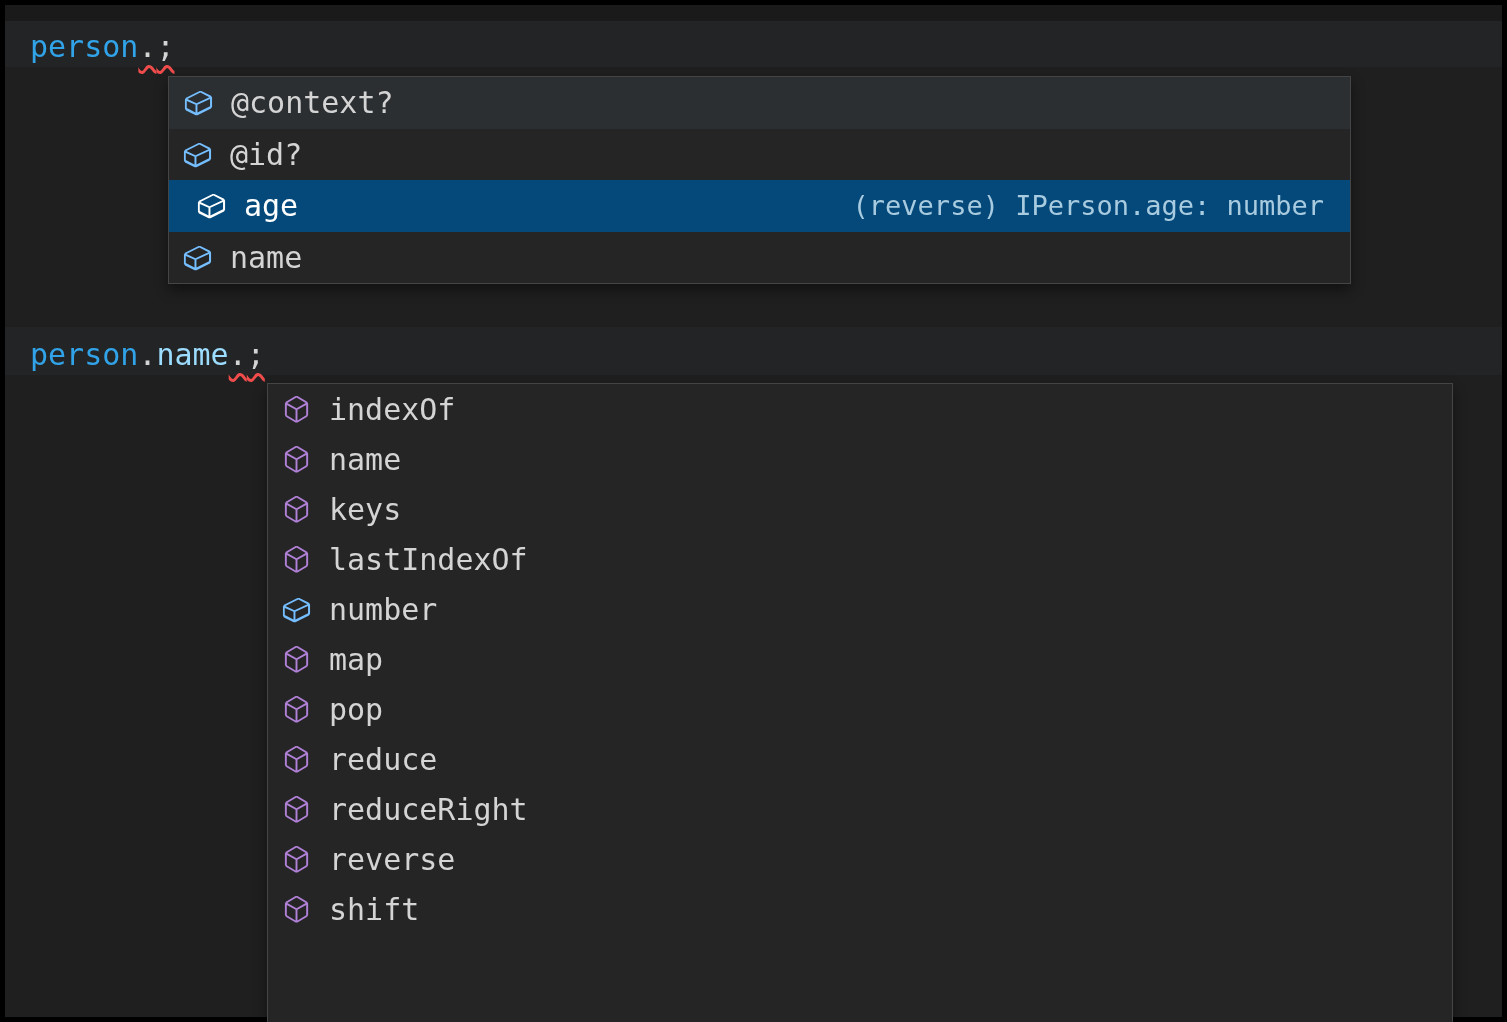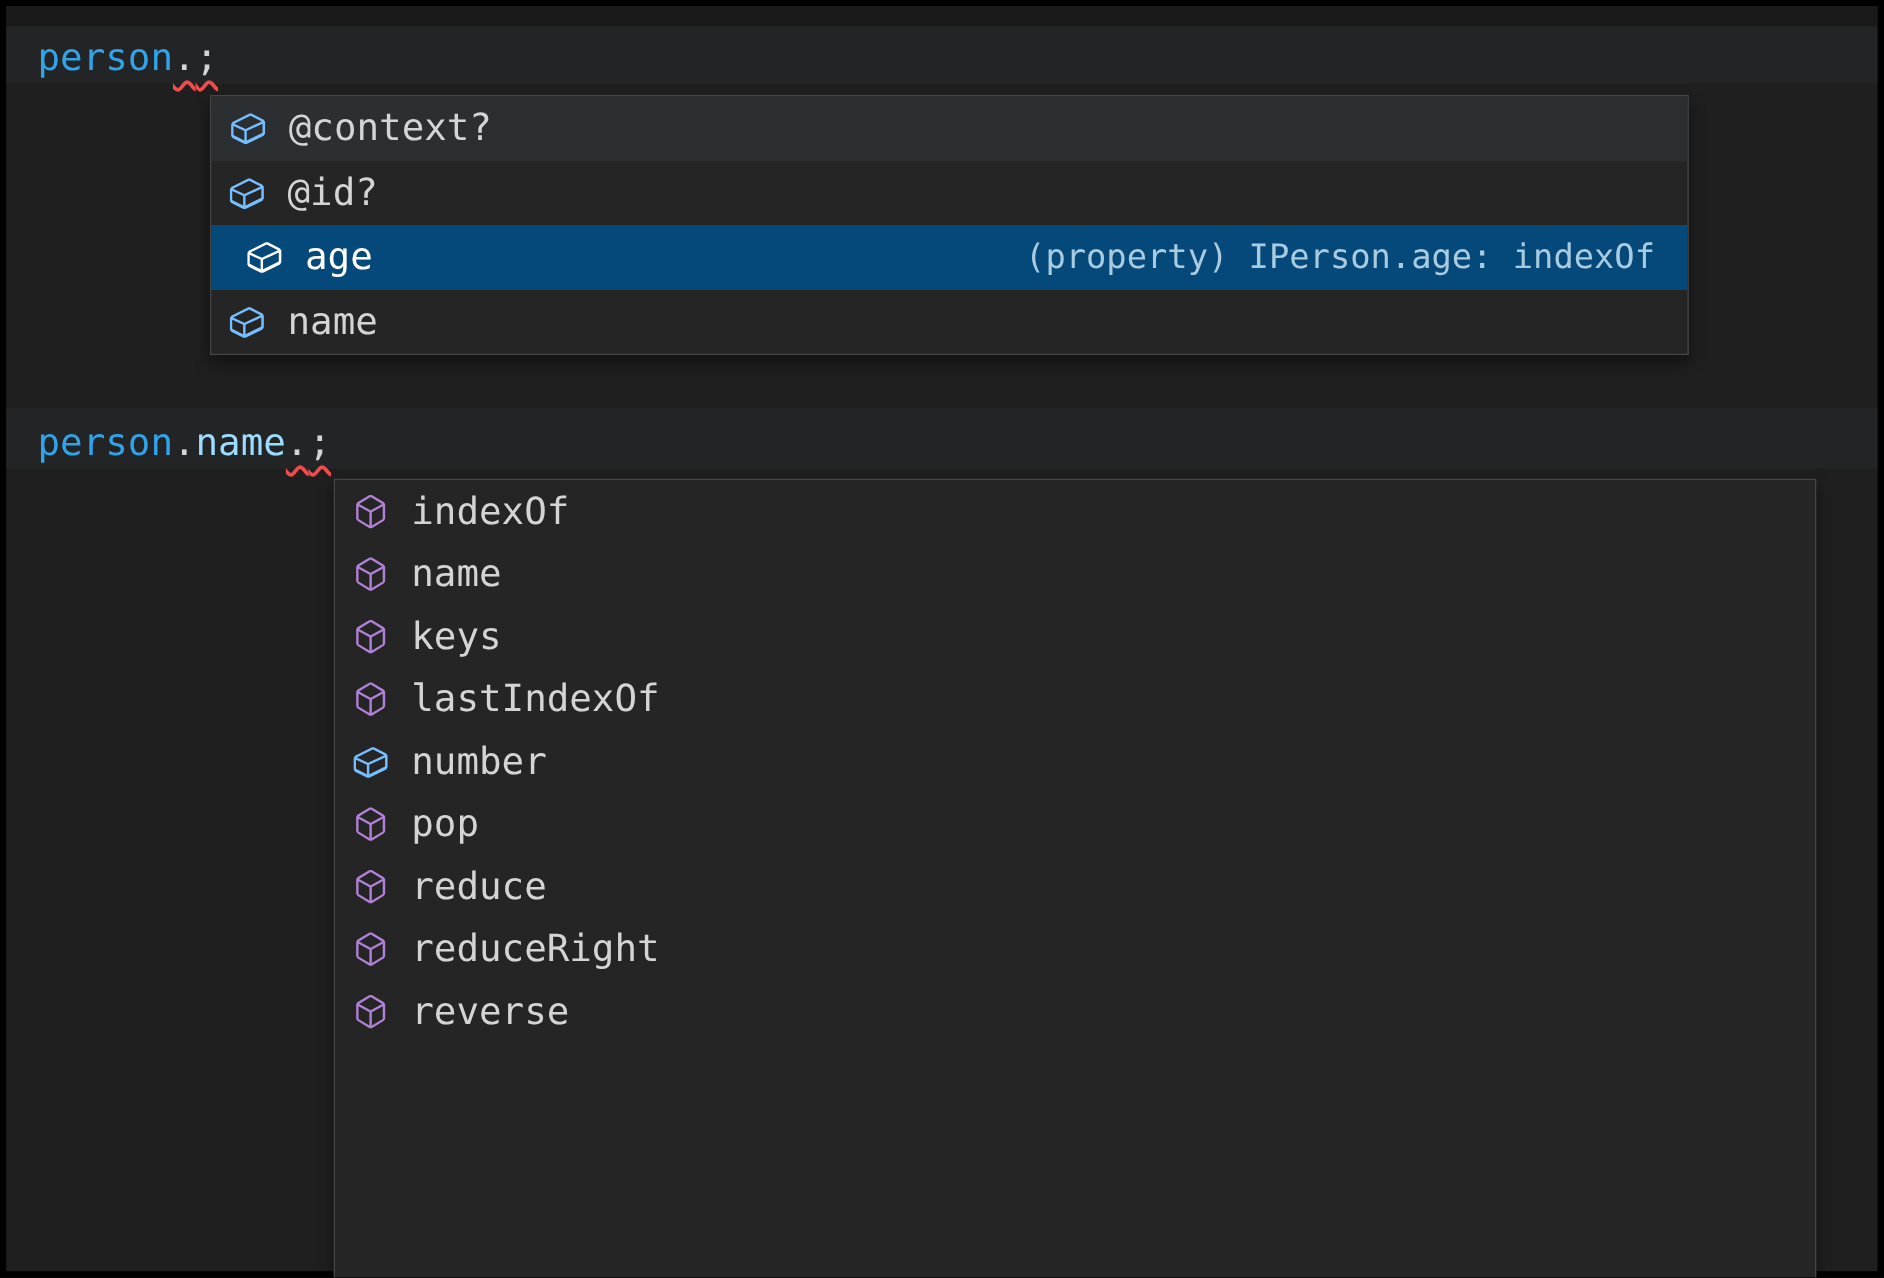--- a/index.html
+++ b/index.html
@@ -106,21 +106,21 @@
           </span>
         <span class="label">@id?</span>
       </div>
       <div class="row selected">
         <span class="sym-icon icon-field">
             <svg viewBox="0 0 16 16">
               <path d="M14.45 4.5l-5-2.5h-.9l-7 3.5-.55.9v4.8l.55.9 5 2.5h.9l7-3.5.55-.9V5.4l-.55-.9zm-8 8.64l-4.5-2.25V7.17l4.5 2v3.97zm.5-4.8L2.29 6.23l6.66-3.34 4.67 2.34-6.67 3.11zm7 1.55l-6.5 3.25V9.21l6.5-3v3.68z"></path>
             </svg>
           </span>
         <span class="label">age</span>
-        <span class="detail">(property) IPerson.age: indexOf</span>
+        <span class="detail">(reverse) IPerson.age: number</span>
       </div>
       <div class="row">
         <span class="sym-icon icon-field">
             <svg viewBox="0 0 16 16">
               <path d="M14.45 4.5l-5-2.5h-.9l-7 3.5-.55.9v4.8l.55.9 5 2.5h.9l7-3.5.55-.9V5.4l-.55-.9zm-8 8.64l-4.5-2.25V7.17l4.5 2v3.97zm.5-4.8L2.29 6.23l6.66-3.34 4.67 2.34-6.67 3.11zm7 1.55l-6.5 3.25V9.21l6.5-3v3.68z"></path>
             </svg>
           </span>
         <span class="label">name</span>
       </div>
     </div>
@@ -167,20 +167,28 @@
             </svg>
           </span>
         <span class="label">number</span>
       </div>
       <div class="row">
         <span class="sym-icon icon-method">
             <svg viewBox="0 0 16 16">
               <path d="M13.51 4l-5-3h-1l-5 3-.49.86v6l.49.85 5 3h1l5-3 .49-.85v-6L13.51 4zM7.5 13.64l-4.5-2.7V5.7l4.5 2.45v5.49zm.5-6.3L3.26 4.7l4.74-2.84 4.74 2.84L8 7.34zm5 3.6l-4.5 2.7V8.15l4.5-2.45v5.24z"></path>
             </svg>
           </span>
+        <span class="label">map</span>
+      </div>
+      <div class="row">
+        <span class="sym-icon icon-method">
+            <svg viewBox="0 0 16 16">
+              <path d="M13.51 4l-5-3h-1l-5 3-.49.86v6l.49.85 5 3h1l5-3 .49-.85v-6L13.51 4zM7.5 13.64l-4.5-2.7V5.7l4.5 2.45v5.49zm.5-6.3L3.26 4.7l4.74-2.84 4.74 2.84L8 7.34zm5 3.6l-4.5 2.7V8.15l4.5-2.45v5.24z"></path>
+            </svg>
+          </span>
         <span class="label">pop</span>
       </div>
       <div class="row">
         <span class="sym-icon icon-method">
             <svg viewBox="0 0 16 16">
               <path d="M13.51 4l-5-3h-1l-5 3-.49.86v6l.49.85 5 3h1l5-3 .49-.85v-6L13.51 4zM7.5 13.64l-4.5-2.7V5.7l4.5 2.45v5.49zm.5-6.3L3.26 4.7l4.74-2.84 4.74 2.84L8 7.34zm5 3.6l-4.5 2.7V8.15l4.5-2.45v5.24z"></path>
             </svg>
           </span>
         <span class="label">reduce</span>
       </div>
@@ -192,16 +200,24 @@
           </span>
         <span class="label">reduceRight</span>
       </div>
       <div class="row">
         <span class="sym-icon icon-method">
             <svg viewBox="0 0 16 16">
               <path d="M13.51 4l-5-3h-1l-5 3-.49.86v6l.49.85 5 3h1l5-3 .49-.85v-6L13.51 4zM7.5 13.64l-4.5-2.7V5.7l4.5 2.45v5.49zm.5-6.3L3.26 4.7l4.74-2.84 4.74 2.84L8 7.34zm5 3.6l-4.5 2.7V8.15l4.5-2.45v5.24z"></path>
             </svg>
           </span>
         <span class="label">reverse</span>
+      </div>
+      <div class="row">
+        <span class="sym-icon icon-method">
+            <svg viewBox="0 0 16 16">
+              <path d="M13.51 4l-5-3h-1l-5 3-.49.86v6l.49.85 5 3h1l5-3 .49-.85v-6L13.51 4zM7.5 13.64l-4.5-2.7V5.7l4.5 2.45v5.49zm.5-6.3L3.26 4.7l4.74-2.84 4.74 2.84L8 7.34zm5 3.6l-4.5 2.7V8.15l4.5-2.45v5.24z"></path>
+            </svg>
+          </span>
+        <span class="label">shift</span>
       </div>
     </div>
   </div>
 </div>
 
 </body></html>

